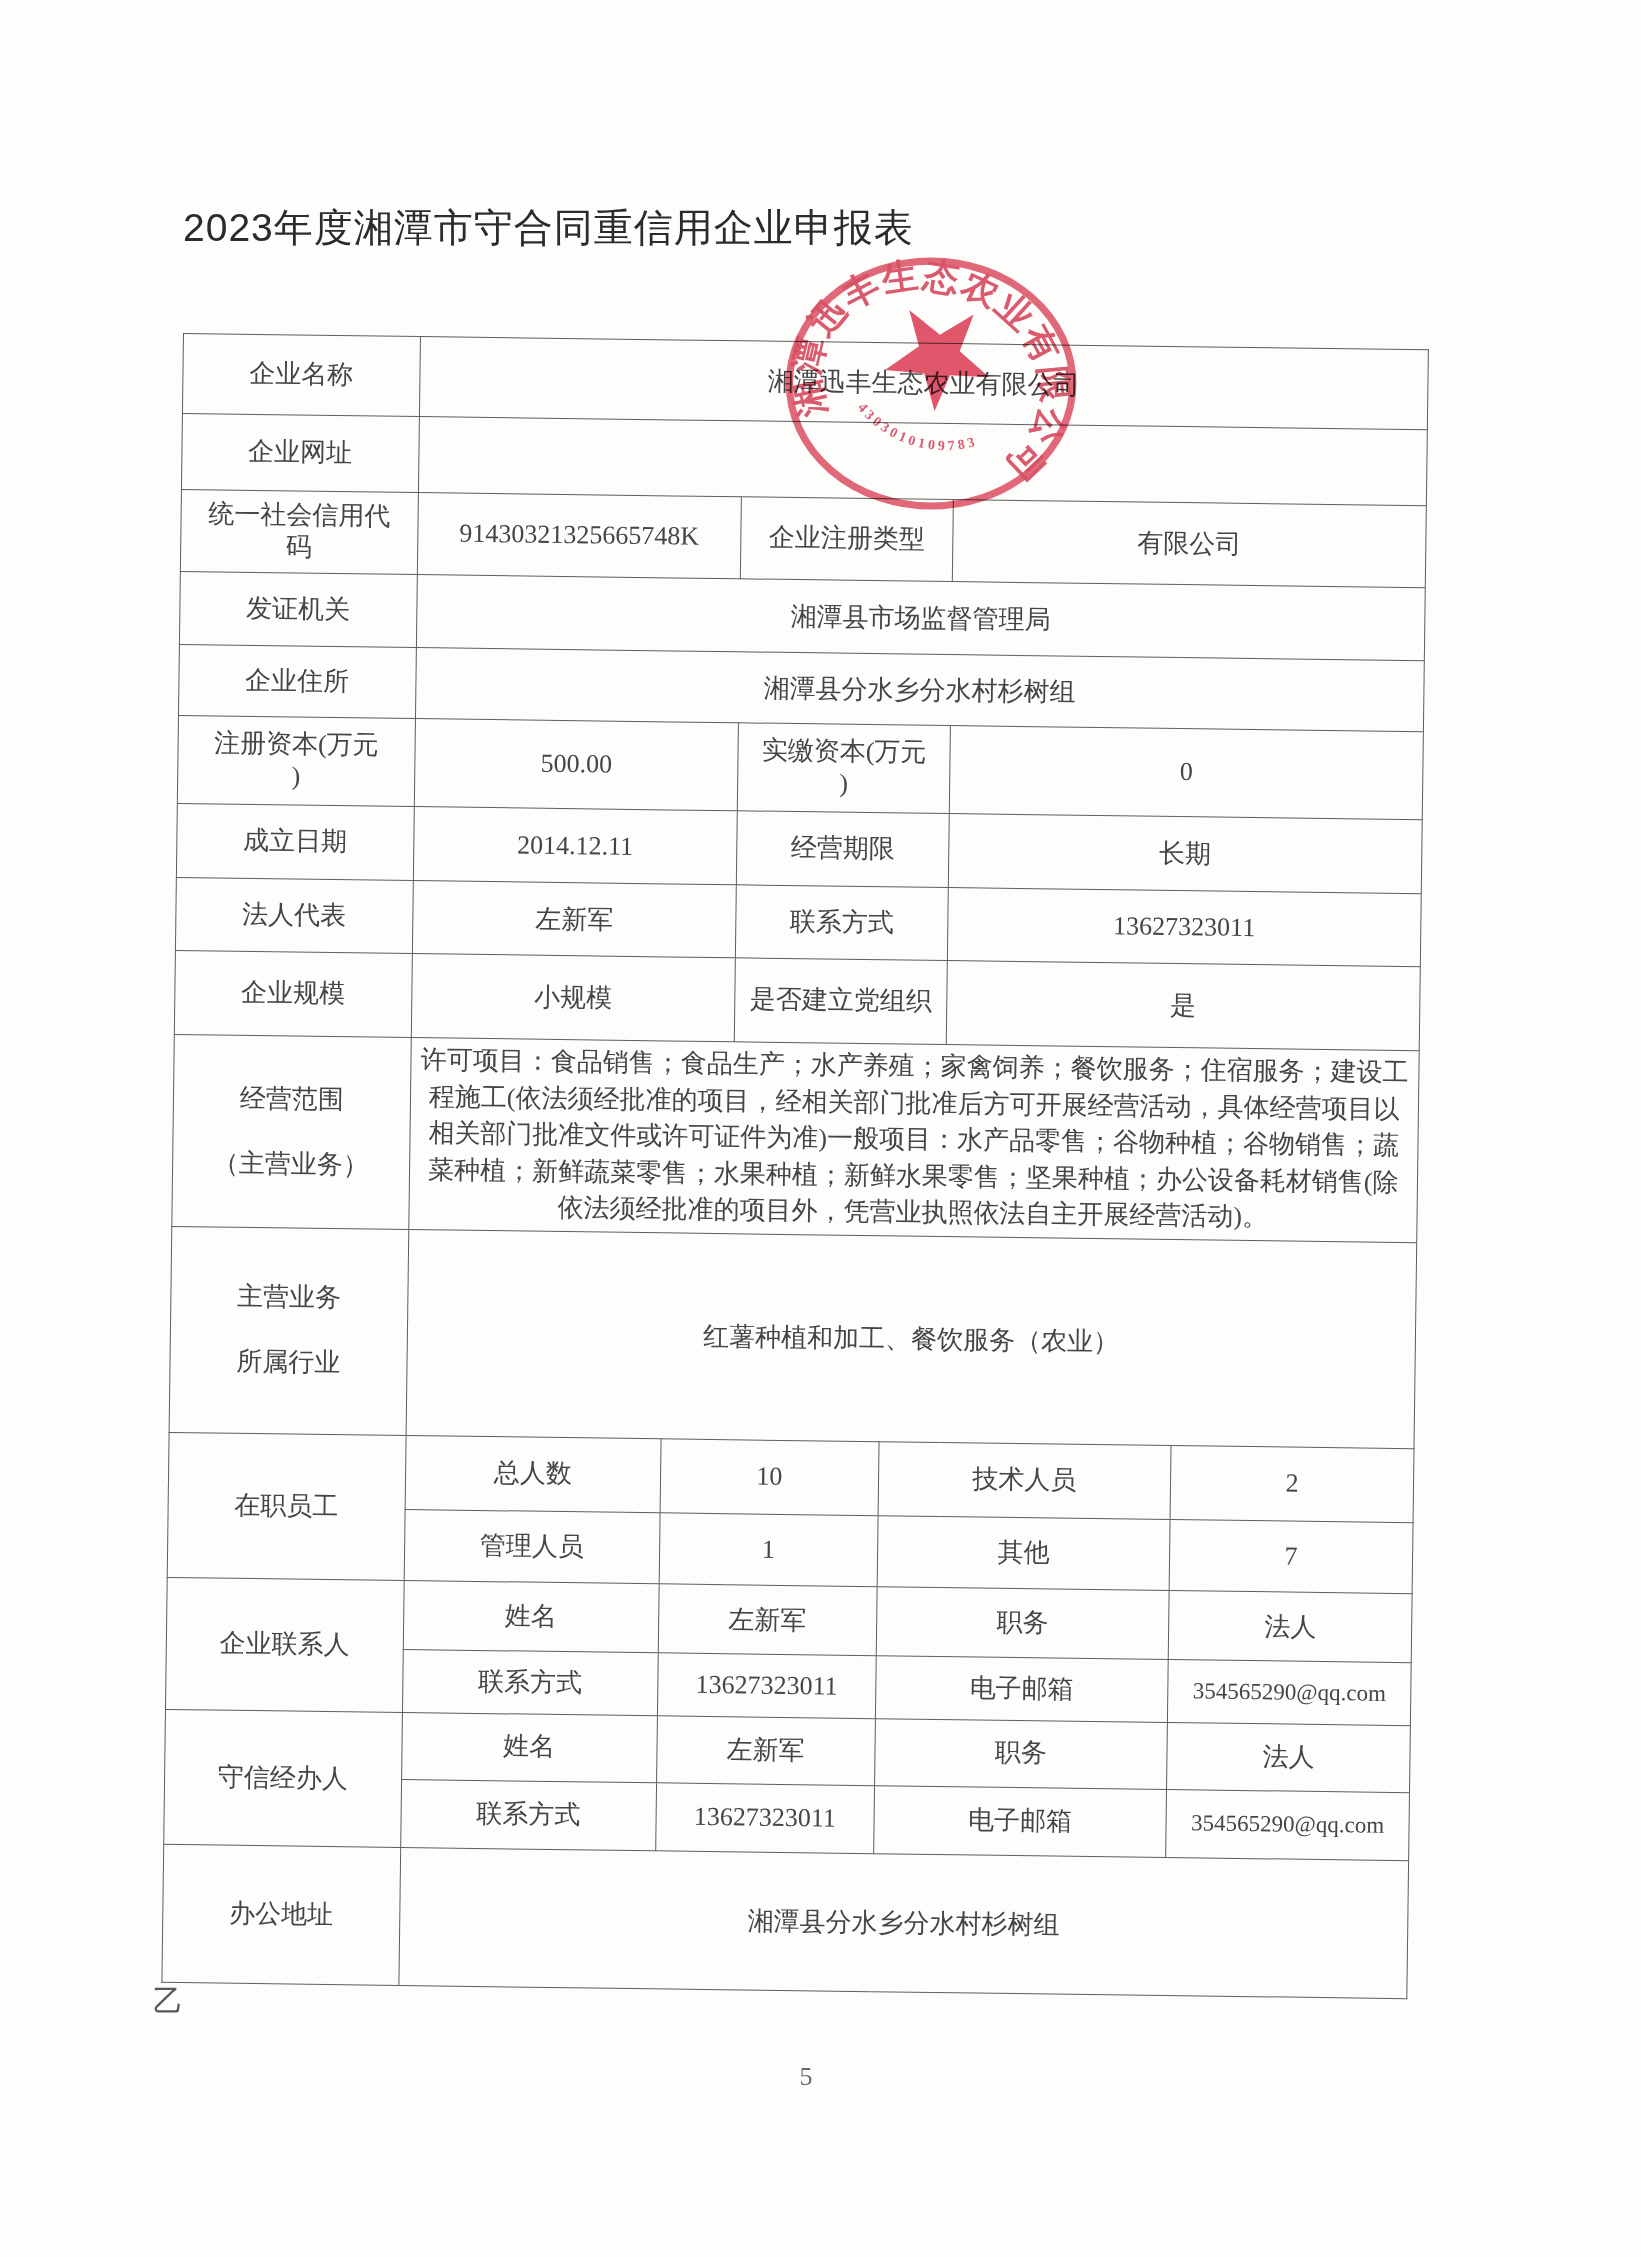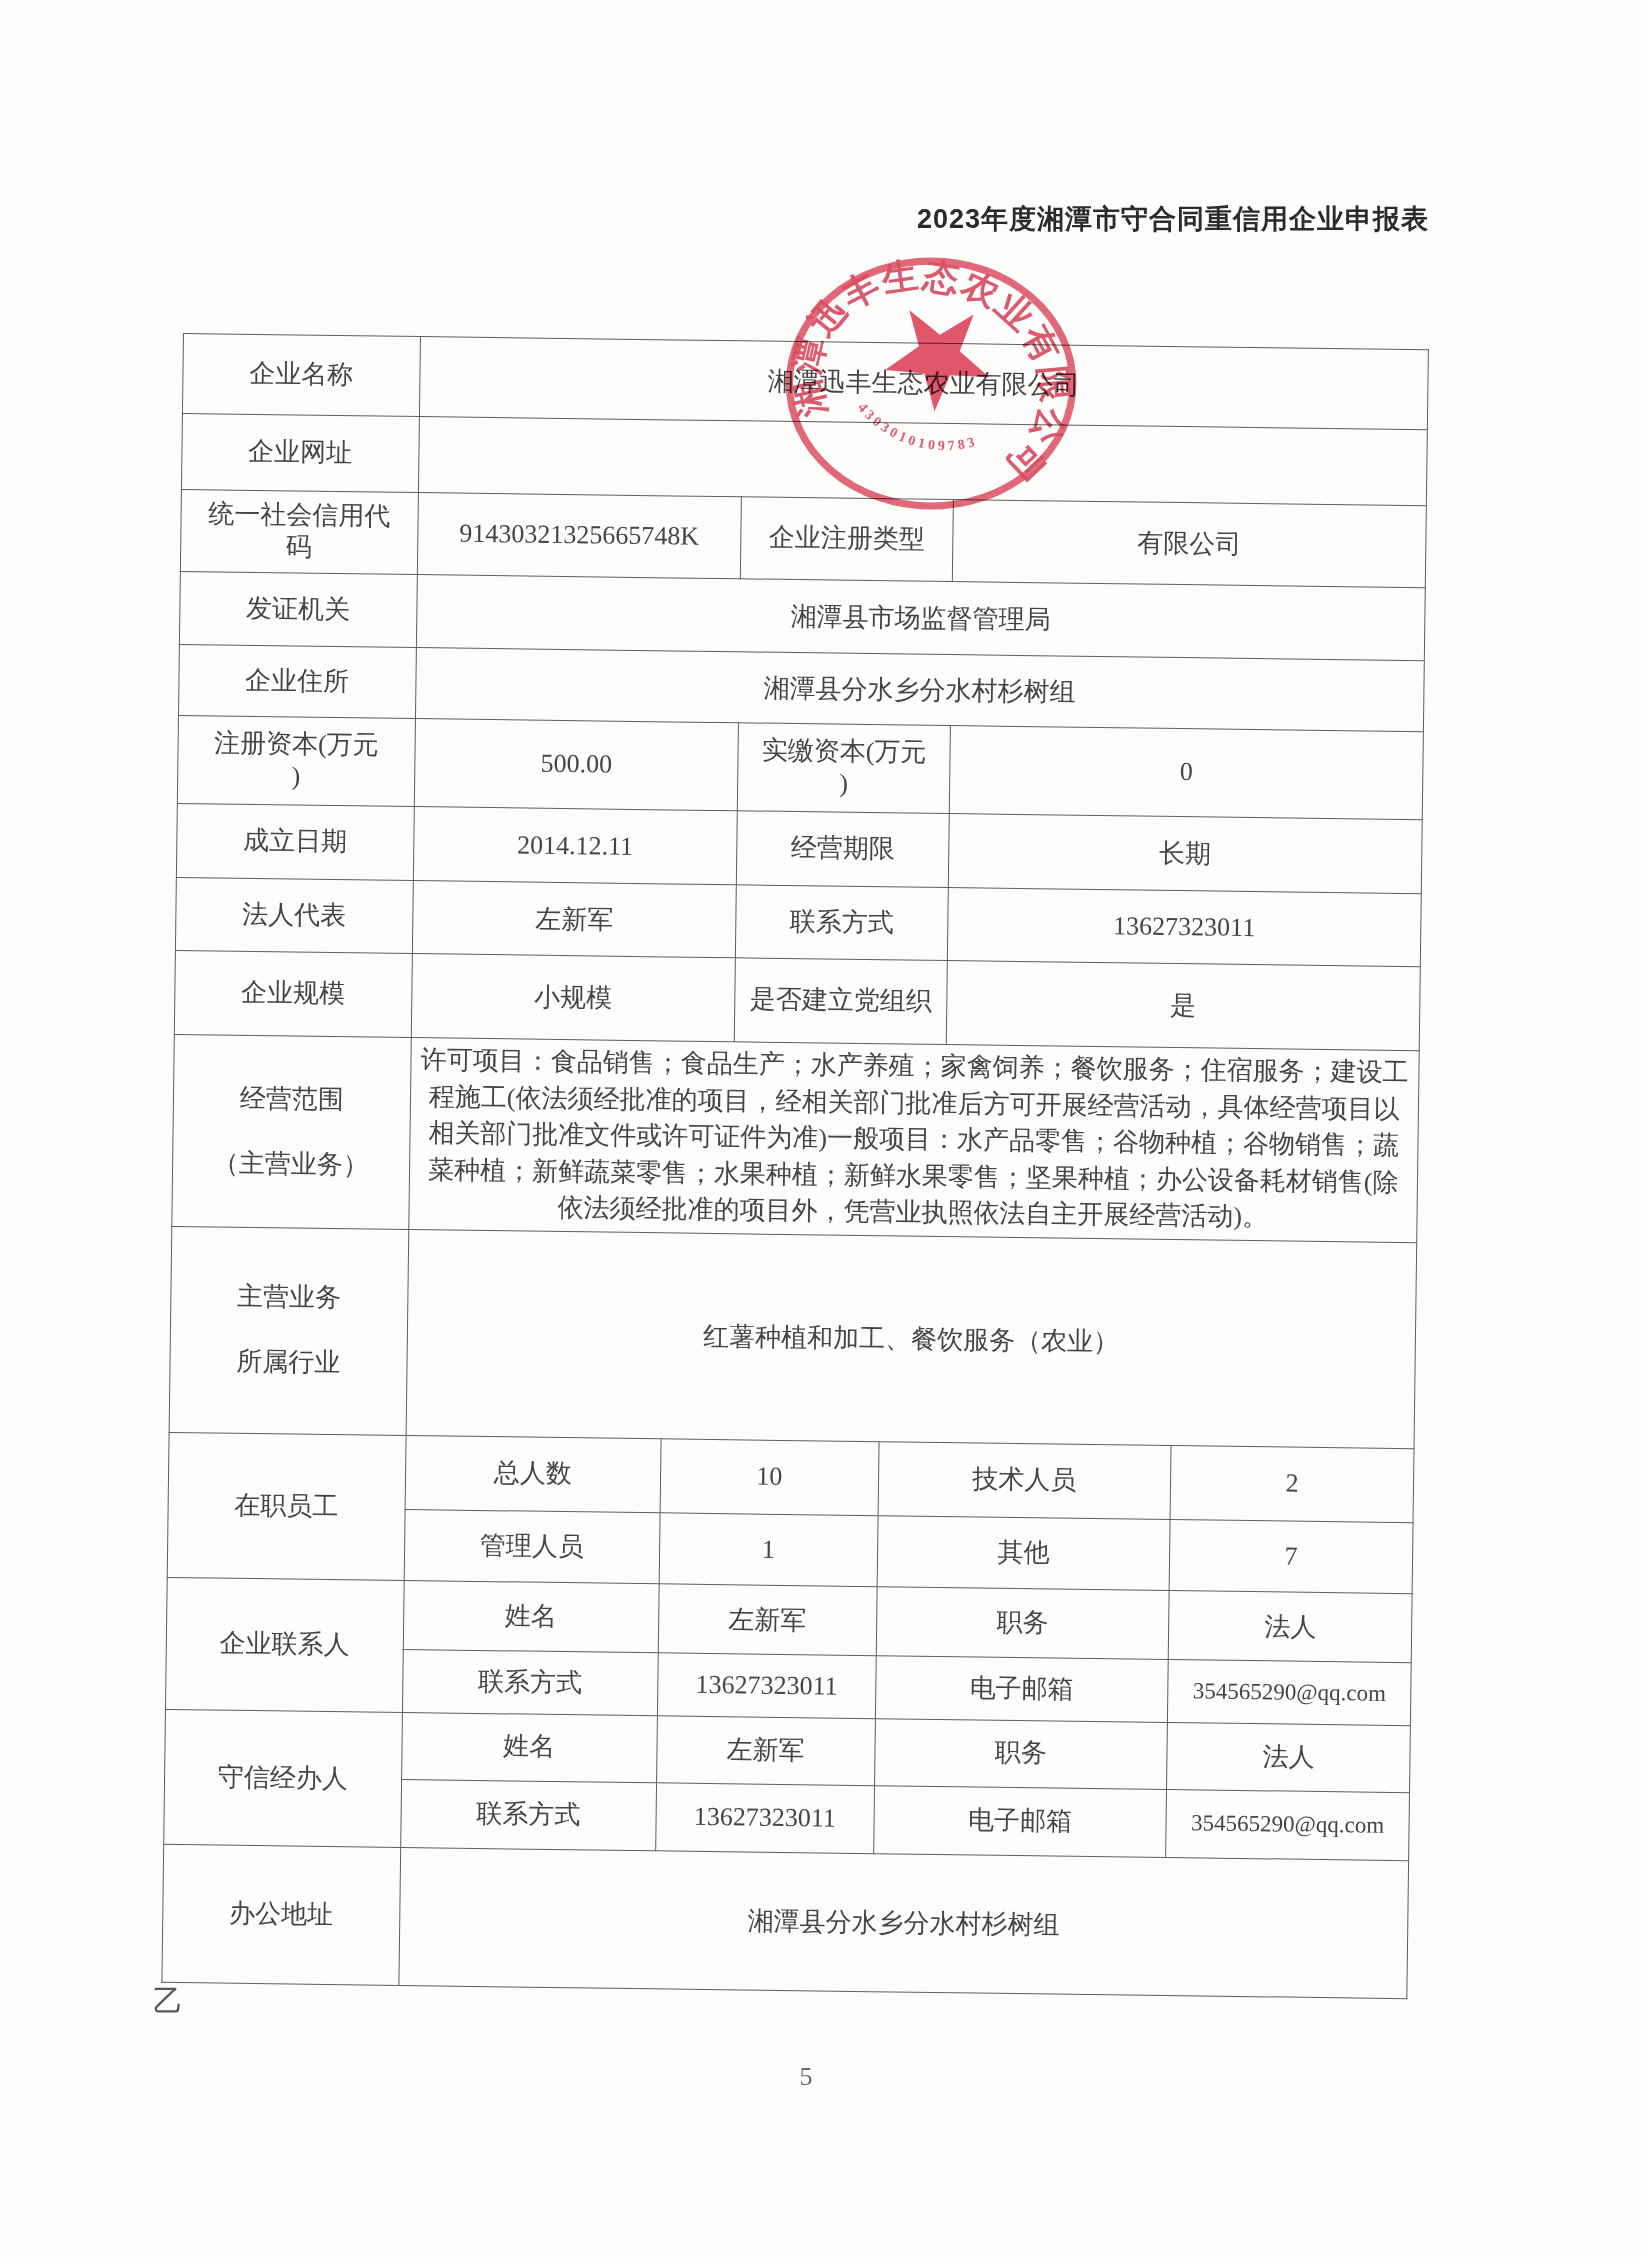--- a/index.html
+++ b/index.html
@@ -6,23 +6,23 @@
   .page {
     position:relative;
     width:1641px; height:2257px;
     background:#fdfdfc;
     overflow:hidden;
     font-family:"Liberation Serif","DejaVu Serif",serif;
     color:#3e3e3e;
   }
   .title {
     position:absolute; left:183px; top:201px; width:1246px;
-    margin:0; text-align:right;
+    margin:0; text-align:left;
     font-family:"Liberation Sans","DejaVu Sans",sans-serif;
-    font-size:27px; font-weight:700; letter-spacing:1px; color:#2b2b2b;
+    font-size:39px; font-weight:400; letter-spacing:1px; color:#2b2b2b;
   }
   table.form {
     position:absolute; left:183px; top:333px; width:1246px;
     border-collapse:collapse; table-layout:fixed;
     transform:rotate(0.75deg); transform-origin:0 0;
   }
   table.form td {
     border:1.4px solid #5e5e5e;
     text-align:center; vertical-align:middle;
     font-size:26px; color:#454545;

